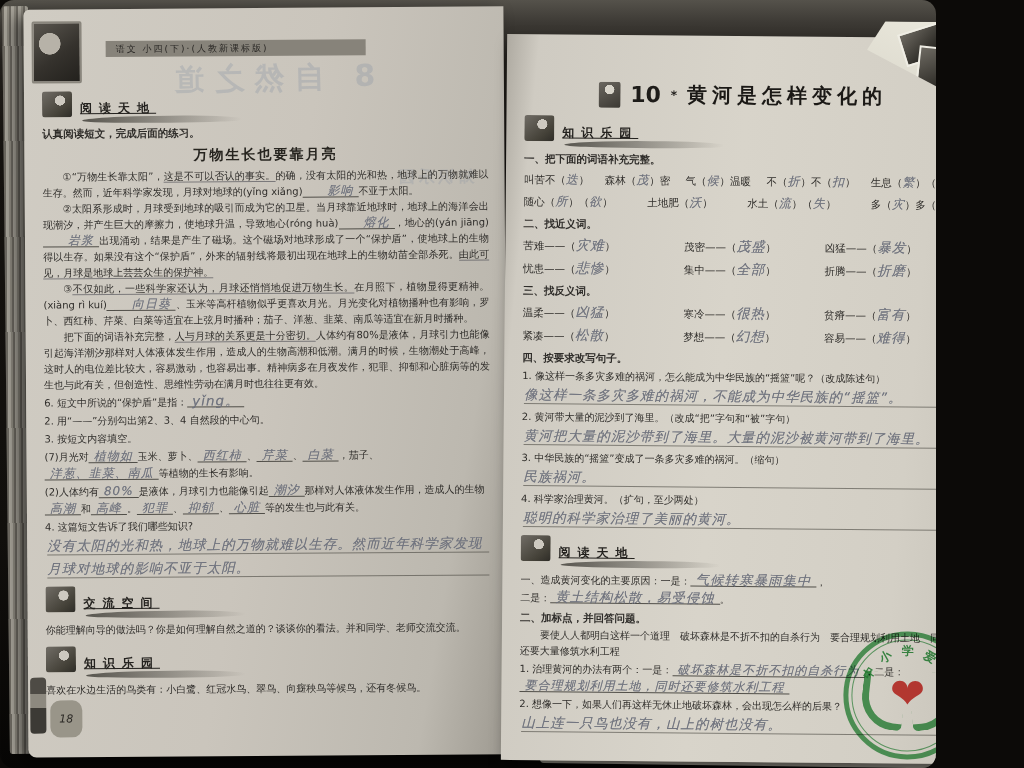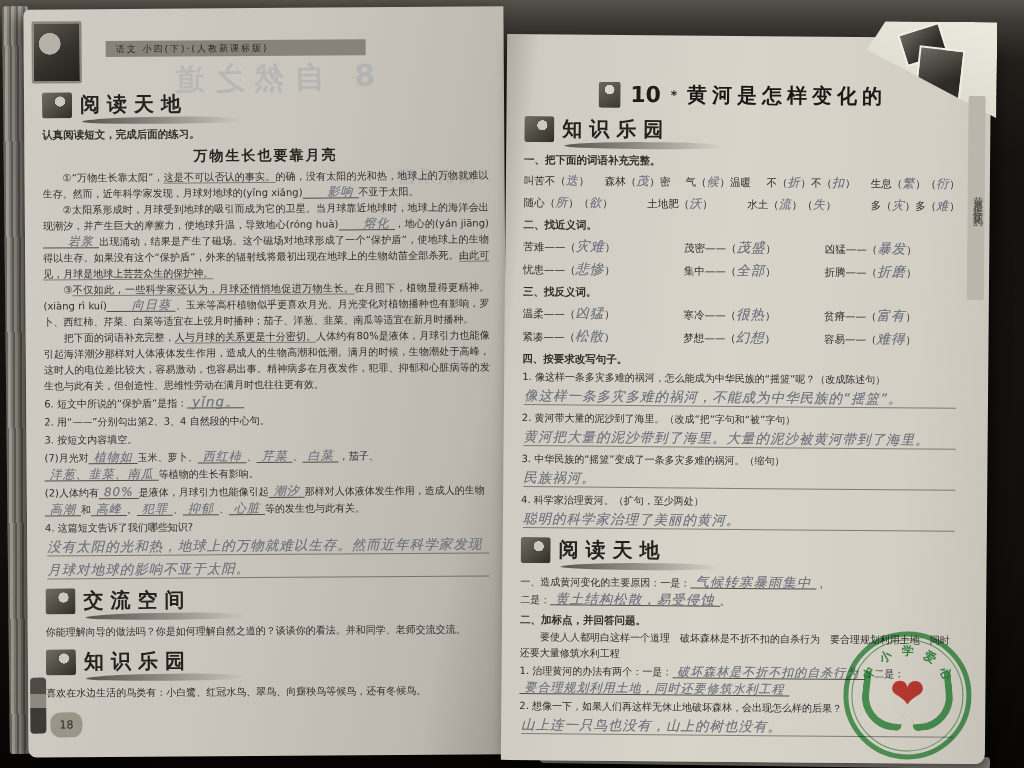--- a/index.html
+++ b/index.html
@@ -1,18 +1,18 @@
 <!DOCTYPE html>
 <html><head>
 <meta charset="utf-8">
 <style>
   html,body{margin:0;padding:0;background:#0c0a08;}
-  .photo{position:relative;width:1024px;height:768px;overflow:hidden;
+  .photo{position:relative;width:936px;height:768px;overflow:hidden;
     background:linear-gradient(180deg,#55524b 0%,#3c3934 3%,#221f1b 8%,#161310 20%,#12100d 70%,#070605 100%);
-    font-family:"DejaVu Sans",sans-serif;}
+    font-family:"DejaVu Sans",sans-serif;border-radius:14px;}
   .stack{position:absolute;left:6px;top:6px;width:26px;height:748px;
     background:repeating-linear-gradient(90deg,#6e6a62 0 2px,#a8a49a 2px 5px,#8d897f 5px 7px);
     transform:rotate(-.6deg);border-radius:3px;}
   .under-page{position:absolute;left:540px;bottom:2px;width:450px;height:12px;background:#a19d92;transform:rotate(.8deg);border-radius:4px;}
   .page{position:absolute;color:#2f2d2a;}
   .left-page{left:26px;top:8px;width:480px;height:748px;
     background:linear-gradient(100deg,#d0ccc3 0%,#cac5bc 50%,#bcb8af 85%,#a19d94 98%);
     transform:rotate(-.4deg);border-radius:6px 0 0 8px;box-shadow:-8px 6px 16px rgba(0,0,0,.6);}
   .right-page{left:504px;top:36px;width:484px;height:726px;
     background:linear-gradient(95deg,#aeaaa1 0%,#cfcbc2 6%,#d8d4ca 45%,#d3cfc5 80%,#c6c2b8 100%);
@@ -28,35 +28,35 @@
   .bleed{position:absolute;left:140px;top:50px;transform:scaleX(-1) rotate(1deg);
     color:rgba(100,120,150,.20);font-size:30px;font-weight:bold;letter-spacing:10px;white-space:nowrap;}
   .bleed2{position:absolute;right:30px;top:160px;transform:scaleX(-1);
     color:rgba(100,120,150,.16);font-size:16px;font-weight:bold;letter-spacing:4px;}
   .flow{position:absolute;left:18px;right:16px;top:74px;}
   .rflow{position:absolute;left:18px;right:30px;top:44px;}
   .sec-head{display:flex;align-items:flex-end;gap:8px;margin:8px 0 2px;}
   .sec-icon{width:30px;height:26px;border-radius:3px;flex:none;
     background:radial-gradient(circle at 60% 35%,#cdc9c0 0 20%,transparent 21%),
     linear-gradient(140deg,#716d66 0%,#444138 70%,#2e2c27 100%);}
-  .sec-title{font-family:"DejaVu Serif",serif;font-weight:bold;font-size:20px;letter-spacing:7px;color:#24221f;}
+  .sec-title{font-family:"DejaVu Serif",serif;font-weight:bold;font-size:12px;letter-spacing:7px;color:#24221f;text-decoration:underline;}
   .smear{height:7px;width:160px;margin:-3px 0 4px 40px;border-radius:60% 40% 50% 50%/70% 60% 40% 40%;
     background:linear-gradient(90deg,rgba(58,56,50,.8),rgba(58,56,50,.25) 70%,rgba(58,56,50,0));}
   .instruction{font-size:10.5px;font-weight:bold;margin:4px 0 2px;}
   .essay-title{text-align:center;font-weight:bold;font-size:14px;letter-spacing:2px;margin:6px 0 4px;color:#26241f;}
   .para{font-size:10px;line-height:16px;text-align:justify;text-indent:2em;margin:0;}
   .qline{font-size:10px;line-height:17px;margin:1px 0;}
   .hand-ul{border-bottom:1.5px solid rgba(70,70,78,.6);}
   .hw{color:#71747f;font-size:12px;font-style:italic;letter-spacing:1px;text-shadow:0 0 .5px rgba(90,95,110,.5);}
   .hw-big{font-size:13.5px;}
   .blank{display:inline-block;border-bottom:1px solid #504e48;padding:0 5px;line-height:11px;}
   .ans-line{border-bottom:1px solid rgba(70,68,62,.6);min-height:17px;margin:1px 2px 4px;line-height:17px;}
   .body-text{font-size:10px;line-height:16px;}
   .page-num{position:absolute;left:22px;bottom:20px;background:#999589;border-radius:10px;
-    padding:6px 9px;font-size:11px;color:#2c2a26;}
+    padding:12px 9px;font-size:11px;color:#2c2a26;font-style:italic;}
   
   .lesson-row{display:flex;align-items:center;gap:10px;justify-content:center;margin:2px 0 8px;}
   .lesson-icon{width:22px;height:26px;border-radius:3px;flex:none;
     background:radial-gradient(circle at 50% 30%,#d8d4ca 0 22%,transparent 23%),
     linear-gradient(150deg,#6b6760,#3b3832);}
   .lesson-no{font-size:22px;font-weight:bold;color:#1e1c19;}
   .lesson-star{font-size:12px;font-weight:bold;vertical-align:top;color:#1e1c19;}
   .lesson-title{font-size:20px;font-weight:bold;letter-spacing:5px;color:#1b1916;font-family:"DejaVu Serif",serif;}
   .ex-label{font-size:10.5px;font-weight:bold;margin:5px 0 2px;}
   .wordrow{display:flex;justify-content:space-between;font-size:10.5px;line-height:22px;flex-wrap:nowrap;}

